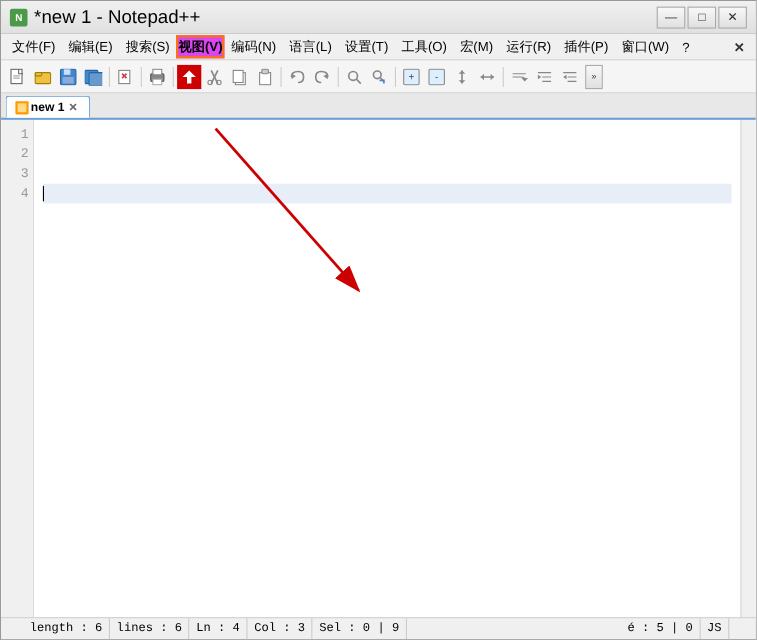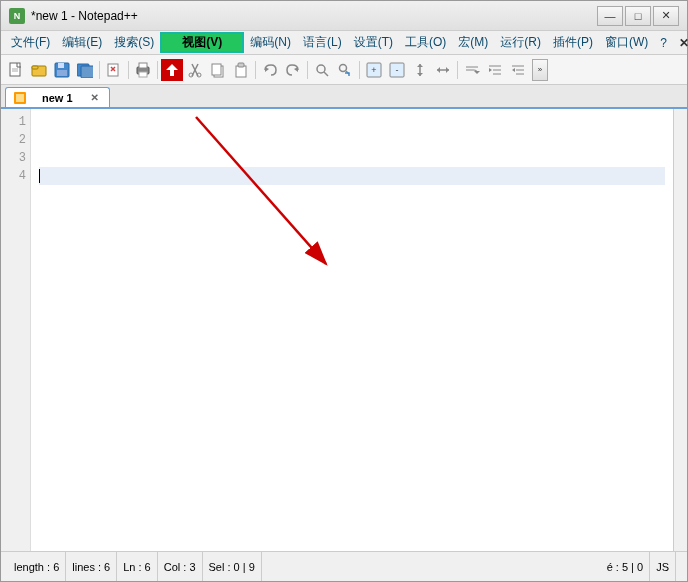--- a/index.html
+++ b/index.html
@@ -40,21 +40,21 @@
       border-radius: 2px;
       display: flex;
       align-items: center;
       justify-content: center;
       font-size: 10px;
       color: white;
       font-weight: bold;
     }
     .title-bar-text {
       flex: 1;
-      font-size: 12px;
+      font-size: 17px;
       color: #000;
     }
     .title-bar-controls {
       display: flex;
       gap: 2px;
     }
     .title-btn {
       width: 26px;
       height: 20px;
       border: 1px solid #aaa;
@@ -73,29 +73,29 @@
       background: #f0f0f0;
       display: flex;
       align-items: center;
       padding: 0 4px;
       border-bottom: 1px solid #ccc;
     }
     .menu-item {
       padding: 2px 6px;
       cursor: pointer;
       font-size: 12px;
-      color: #0c4a6e;
+      color: #000000;
       white-space: nowrap;
     }
     .menu-item.highlighted {
-      background: #22c55e;
-      border: 2px solid #14b8a6;
+      background: #d946ef;
+      border: 2px solid #f97316;
       color: #000;
       font-weight: bold;
-      padding: 0 20px;
+      padding: 0 0;
     }
     .menu-item.close-x {
       margin-left: auto;
       font-weight: bold;
       color: #333;
     }
 
     
     .toolbar {
       height: 30px;
@@ -164,21 +164,21 @@
       border-bottom: 2px solid #6a9fd8;
     }
     .tab {
       height: 20px;
       background: #d0d8e8;
       border: 1px solid #aabbcc;
       border-bottom: none;
       padding: 0 8px;
       display: flex;
       align-items: center;
-      gap: 16px;
+      gap: 2px;
       cursor: pointer;
       font-size: 11px;
       color: #333;
       border-radius: 3px 3px 0 0;
     }
     .tab.active {
       background: #ffffff;
       border-color: #6a9fd8;
       color: #000;
       font-weight: bold;
@@ -274,29 +274,30 @@
       position: absolute;
       top: 0;
       left: 0;
       width: 100%;
       height: 100%;
       pointer-events: none;
     }
 
     
     .status-bar {
-      height: 30px;
+      height: 20px;
       background: #f0f0f0;
       border-top: 1px solid #ccc;
       display: flex;
       align-items: center;
-      padding: 0 11px;
+      padding: 0 24px;
       font-size: 11px;
       color: #000;
       gap: 0;
+      font-family: Liberation Mono, monospace;
     }
     .status-section {
       padding: 0 6px;
       border-right: 1px solid #ccc;
       height: 100%;
       display: flex;
       align-items: center;
       white-space: nowrap;
     }
     .status-section:first-child {
@@ -543,20 +544,20 @@
         </marker>
       </defs>
 
       <line x1="195" y1="8" x2="325" y2="155" stroke="#cc0000" stroke-width="2.5" marker-end="url(#arrowhead)"></line>
     </svg>
   </div>
 
   <div class="status-bar">
     <div class="status-section">length : 6</div>
     <div class="status-section">lines : 6</div>
-    <div class="status-section">Ln : 6</div>
+    <div class="status-section">Ln : 4</div>
     <div class="status-section">Col : 3</div>
     <div class="status-section">Sel : 0 | 9</div>
     <div class="status-spacer"></div>
     <div class="status-section">é : 5 | 0</div>
     <div class="status-section">JS</div>
   </div>
 </div>
 
 </body></html>

